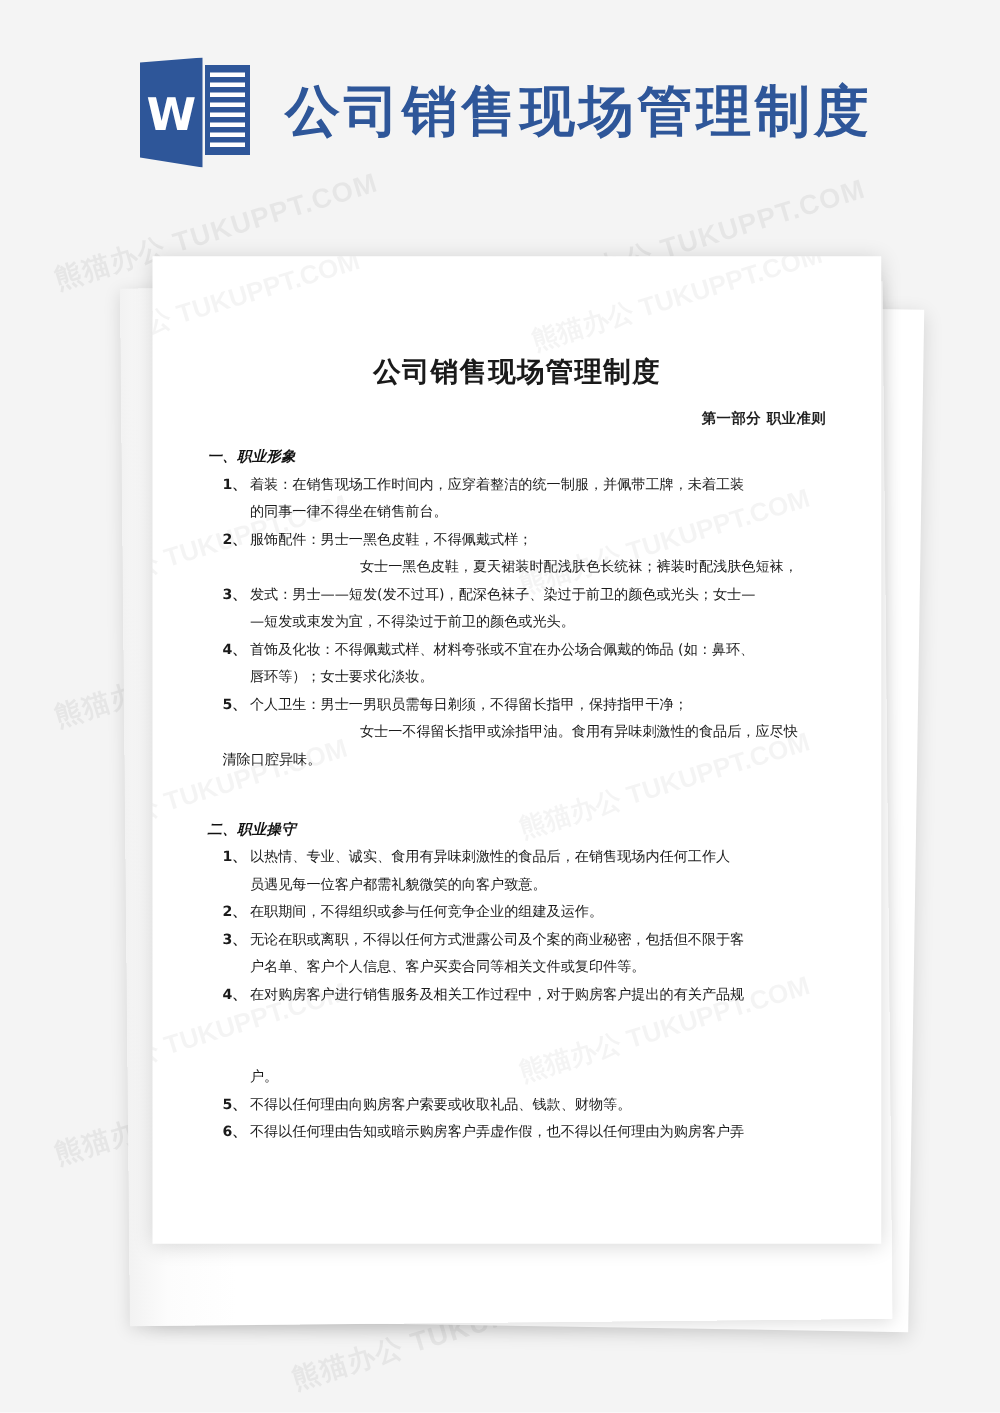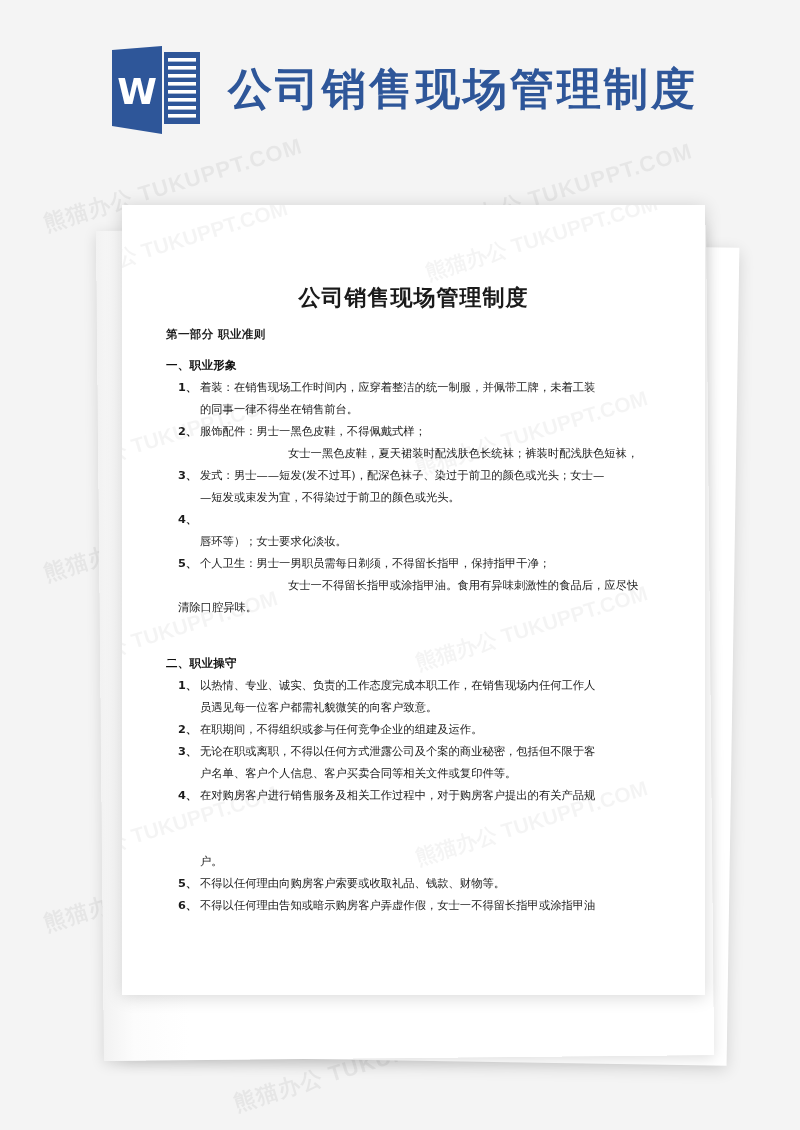--- a/index.html
+++ b/index.html
@@ -135,37 +135,38 @@
 
   .doc-title {
     text-align: center;
     font-size: 22px;
     font-weight: 700;
     color: #1a1a1a;
     letter-spacing: 1px;
     font-family: "DejaVu Sans", "Liberation Sans", sans-serif;
   }
   .doc-subtitle {
-    text-align: left;
+    text-align: right;
     font-size: 11.5px;
     font-weight: 700;
     color: #1f1f1f;
     margin-top: 14px;
     letter-spacing: 0.4px;
     font-family: "DejaVu Sans", "Liberation Sans", sans-serif;
   }
 
   .sec-head {
     font-size: 11.5px;
     font-weight: 700;
     color: #111;
     margin-top: 16px;
     margin-bottom: 4px;
     letter-spacing: 0.3px;
     font-family: "DejaVu Sans", "Liberation Sans", sans-serif;
+    font-style: italic;
   }
   .sec-head.spaced { margin-top: 37px; }
 
   ol.items {
     list-style: none;
     margin: 0;
     padding: 0;
   }
   li.item {
     display: flex;
@@ -261,50 +262,50 @@
             <li class="item">
               <span class="num">2、</span>
               <span class="txt"><span>服饰配件：男士一黑色皮鞋，不得佩戴式样；</span><br><span class="ind"></span><span>女士一黑色皮鞋，夏天裙装时配浅肤色长统袜；裤装时配浅肤色短袜，</span></span>
             </li>
             <li class="item">
               <span class="num">3、</span>
               <span class="txt"><span>发式：男士——短发(发不过耳)，配深色袜子、染过于前卫的颜色或光头；女士—</span><br><span>—短发或束发为宜，不得染过于前卫的颜色或光头。</span></span>
             </li>
             <li class="item">
               <span class="num">4、</span>
-              <span class="txt"><br><span>唇环等）；女士要求化淡妆。</span></span>
+              <span class="txt"><span>首饰及化妆：不得佩戴式样、材料夸张或不宜在办公场合佩戴的饰品 (如：鼻环、</span><br><span>唇环等）；女士要求化淡妆。</span></span>
             </li>
             <li class="item">
               <span class="num">5、</span>
               <span class="txt"><span>个人卫生：男士一男职员需每日剃须，不得留长指甲，保持指甲干净；</span><br><span class="ind"></span><span>女士一不得留长指甲或涂指甲油。食用有异味刺激性的食品后，应尽快</span><br><span class="hang-out">清除口腔异味。</span></span>
             </li>
           </ol>
           <div class="sec-head spaced">二、职业操守</div>
           <ol class="items">
             <li class="item">
               <span class="num">1、</span>
-              <span class="txt"><span>以热情、专业、诚实、负责的工作态度完成本职工作，在销售现场内任何工作人</span><br><span>员遇见每一位客户都需礼貌微笑的向客户致意。</span></span>
+              <span class="txt"><span>以热情、专业、诚实、食用有异味刺激性的食品后，在销售现场内任何工作人</span><br><span>员遇见每一位客户都需礼貌微笑的向客户致意。</span></span>
             </li>
             <li class="item">
               <span class="num">2、</span>
               <span class="txt"><span>在职期间，不得组织或参与任何竞争企业的组建及运作。</span></span>
             </li>
             <li class="item">
               <span class="num">3、</span>
               <span class="txt"><span>无论在职或离职，不得以任何方式泄露公司及个案的商业秘密，包括但不限于客</span><br><span>户名单、客户个人信息、客户买卖合同等相关文件或复印件等。</span></span>
             </li>
             <li class="item">
               <span class="num">4、</span>
               <span class="txt"><span>在对购房客户进行销售服务及相关工作过程中，对于购房客户提出的有关产品规</span><br><br><br><span>户。</span></span>
             </li>
             <li class="item">
               <span class="num">5、</span>
               <span class="txt"><span>不得以任何理由向购房客户索要或收取礼品、钱款、财物等。</span></span>
             </li>
             <li class="item">
               <span class="num">6、</span>
-              <span class="txt"><span>不得以任何理由告知或暗示购房客户弄虚作假，女士一不得留长指甲或涂指甲油</span></span>
+              <span class="txt"><span>不得以任何理由告知或暗示购房客户弄虚作假，也不得以任何理由为购房客户弄</span></span>
             </li>
           </ol>
         </div>
     </div>
   </div>
 </div>
 
 </body></html>

